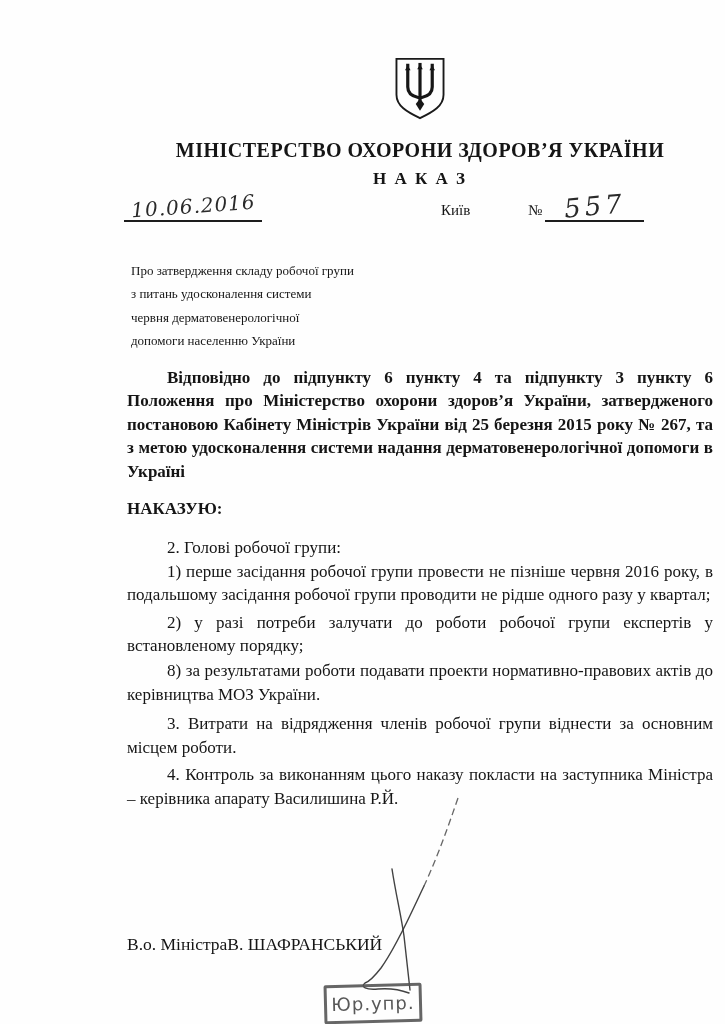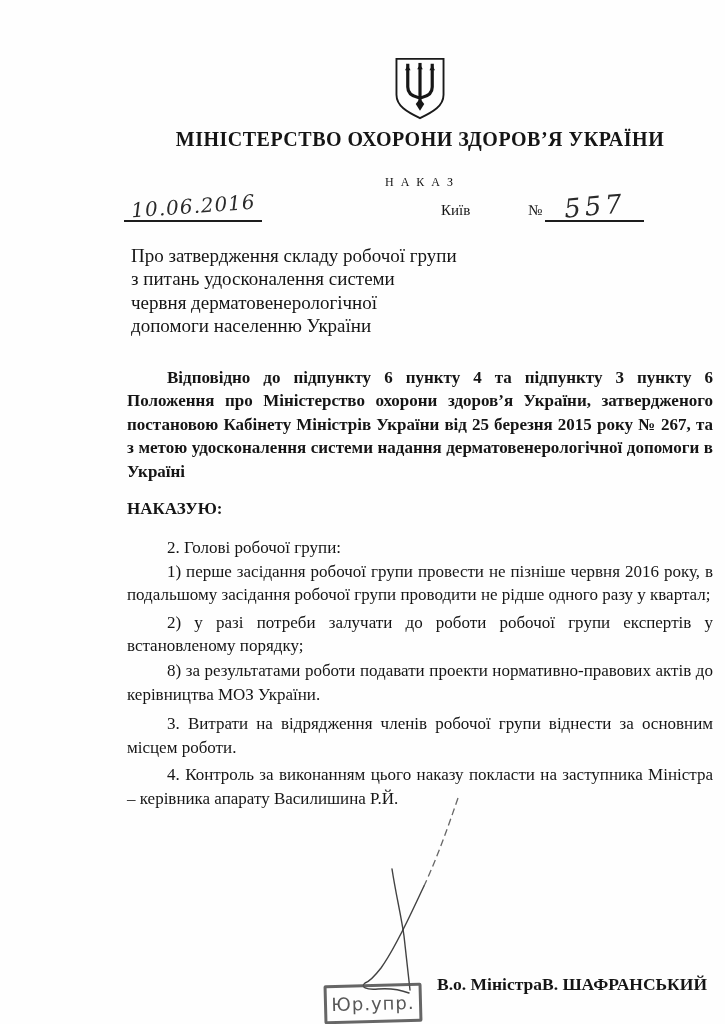--- a/index.html
+++ b/index.html
@@ -3,48 +3,48 @@
 <meta charset="utf-8">
 <style>
   html,body{margin:0;padding:0;background:#ffffff;}
   .page{
     position:relative;width:725px;height:1024px;background:#fefefe;overflow:hidden;
     font-family:"Liberation Serif","DejaVu Serif",serif;color:#151515;
   }
   
   .header{position:absolute;left:127px;top:57px;width:586px;text-align:center;}
   .emblem{display:inline-block;width:58px;height:64px;}
-  .ministry{margin-top:3px;font-size:20px;font-weight:bold;letter-spacing:0.5px;white-space:nowrap;}
-  .doctype{margin-top:24px;font-size:12px;font-weight:normal;letter-spacing:2px;}
+  .ministry{margin-top:14px;font-size:20px;font-weight:bold;letter-spacing:0.5px;white-space:nowrap;}
+  .doctype{margin-top:7px;font-size:17px;font-weight:bold;letter-spacing:2px;}
   
   .date-field{position:absolute;left:124px;top:192px;width:138px;height:28px;
     border-bottom:2px solid #1d1d1d;text-align:center;}
   .handwriting{
     font-style:italic;color:#2a2a2a;
     font-family:"DejaVu Serif",serif;
   }
   .date-field .handwriting{display:inline-block;font-size:20px;letter-spacing:1px;transform:rotate(-4deg) translateY(2px);}
   .city{position:absolute;left:441px;top:202px;font-size:15px;font-weight:normal;}
   .num-label{position:absolute;left:528px;top:202px;font-size:15px;}
   .num-field{position:absolute;left:545px;top:190px;width:99px;height:30px;
     border-bottom:2px solid #1d1d1d;text-align:center;}
   .num-field .handwriting{display:inline-block;font-size:26px;letter-spacing:4px;transform:rotate(-5deg) translateY(1px);}
   
-  .subject{position:absolute;left:131px;top:244px;width:340px;font-size:19px;line-height:23.4px;}
+  .subject{position:absolute;left:131px;top:259px;width:340px;font-size:13px;line-height:23.4px;}
   
   .body-col{position:absolute;left:127px;top:366px;width:586px;font-size:17px;line-height:23.4px;}
   .body-col p{margin:0;text-align:justify;text-indent:40px;}
   .order-word{font-weight:bold;text-indent:0 !important;text-align:left !important;}
   .mb14{margin-bottom:14px !important;font-weight:bold;} .mb16{margin-bottom:16px !important;}
   .mb7{margin-bottom:7px !important;}  .mb0{margin-bottom:0 !important;}
   .mb4{margin-bottom:4px !important;}  .mb2{margin-bottom:2px !important;}
   .mb6{margin-bottom:6px !important;}
   
   .sig-row{position:absolute;left:127px;top:934px;width:580px;display:flex;
-    justify-content:flex-end;font-size:17.5px;font-weight:bold;margin-top:40px;}
+    justify-content:flex-start;font-size:17.5px;font-weight:normal;}
   
   .stamp{position:absolute;left:324px;top:984px;width:92px;height:33px;
     border:3px solid #525252;border-radius:2px;transform:rotate(-1.5deg);
     display:flex;align-items:center;justify-content:center;
     font-family:"DejaVu Sans",sans-serif;font-size:18px;color:#424242;
     letter-spacing:1px;opacity:.88;}
   
   .scribble{position:absolute;left:0;top:0;pointer-events:none;}
 </style>
 </head>

